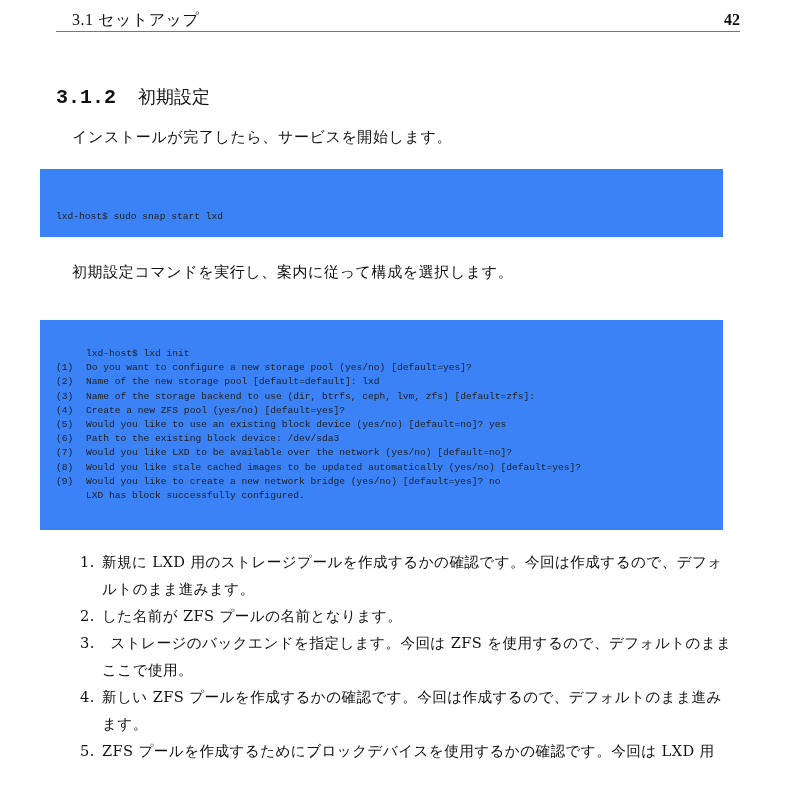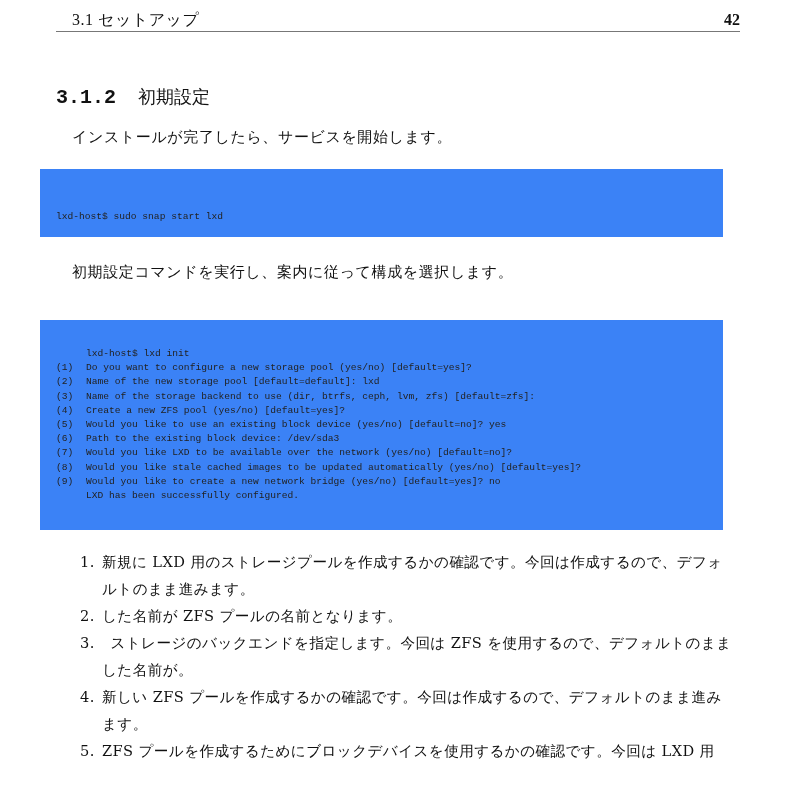--- a/index.html
+++ b/index.html
@@ -79,38 +79,38 @@
       <div class="code-line"><span class="lno"></span><span class="txt">lxd-host$ lxd init</span></div>
       <div class="code-line"><span class="lno">(1)</span><span class="txt">Do you want to configure a new storage pool (yes/no) [default=yes]?</span></div>
       <div class="code-line"><span class="lno">(2)</span><span class="txt">Name of the new storage pool [default=default]: lxd</span></div>
       <div class="code-line"><span class="lno">(3)</span><span class="txt">Name of the storage backend to use (dir, btrfs, ceph, lvm, zfs) [default=zfs]:</span></div>
       <div class="code-line"><span class="lno">(4)</span><span class="txt">Create a new ZFS pool (yes/no) [default=yes]?</span></div>
       <div class="code-line"><span class="lno">(5)</span><span class="txt">Would you like to use an existing block device (yes/no) [default=no]? yes</span></div>
       <div class="code-line"><span class="lno">(6)</span><span class="txt">Path to the existing block device: /dev/sda3</span></div>
       <div class="code-line"><span class="lno">(7)</span><span class="txt">Would you like LXD to be available over the network (yes/no) [default=no]?</span></div>
       <div class="code-line"><span class="lno">(8)</span><span class="txt">Would you like stale cached images to be updated automatically (yes/no) [default=yes]?</span></div>
       <div class="code-line"><span class="lno">(9)</span><span class="txt">Would you like to create a new network bridge (yes/no) [default=yes]? no</span></div>
-      <div class="code-line"><span class="lno"></span><span class="txt">LXD has been successfully configured.</span></div>
+      <div class="code-line"><span class="lno"></span><span class="txt">LXD has block successfully configured.</span></div>
     </div>
 </div>
 
 <div class="enum" style="top:548px;" id="enum">
     <div class="enum-item">
       <span class="marker">1.</span>
       <div style="white-space: nowrap;">新規に LXD 用のストレージプールを作成するかの確認です。今回は作成するので、デフォ</div>
       <div style="white-space: nowrap;">ルトのまま進みます。</div>
     </div>
     <div class="enum-item">
       <span class="marker">2.</span>
       <div style="white-space: nowrap;">した名前が ZFS プールの名前となります。</div>
     </div>
     <div class="enum-item">
       <span class="marker">3.</span>
       <div style="white-space: nowrap; text-align: center;">ストレージのバックエンドを指定します。今回は ZFS を使用するので、デフォルトのまま</div>
-      <div style="white-space: nowrap;">した名前が。</div>
+      <div style="white-space: nowrap;">ここで使用。</div>
     </div>
     <div class="enum-item">
       <span class="marker">4.</span>
       <div style="white-space: nowrap;">新しい ZFS プールを作成するかの確認です。今回は作成するので、デフォルトのまま進み</div>
       <div style="white-space: nowrap;">ます。</div>
     </div>
     <div class="enum-item">
       <span class="marker">5.</span>
       <div style="white-space: nowrap;">ZFS プールを作成するためにブロックデバイスを使用するかの確認です。今回は LXD 用</div>
     </div>

